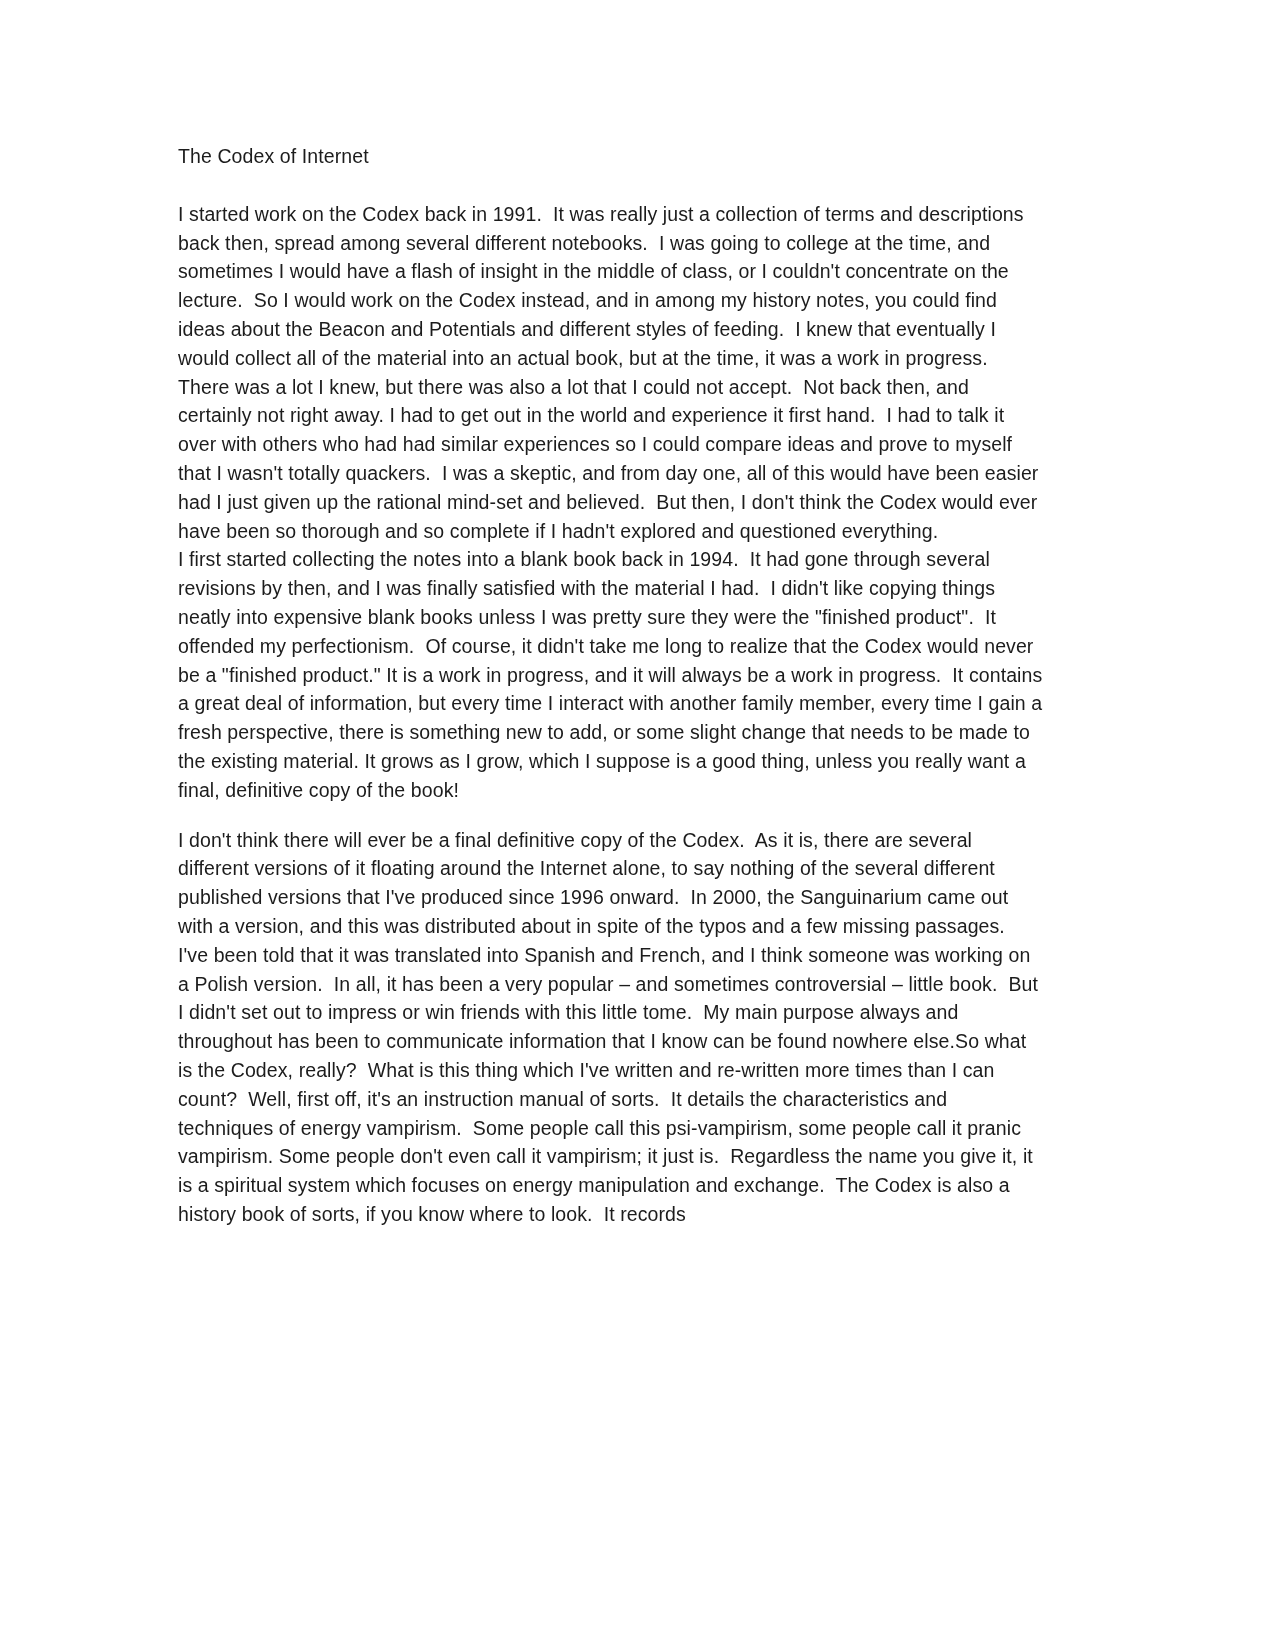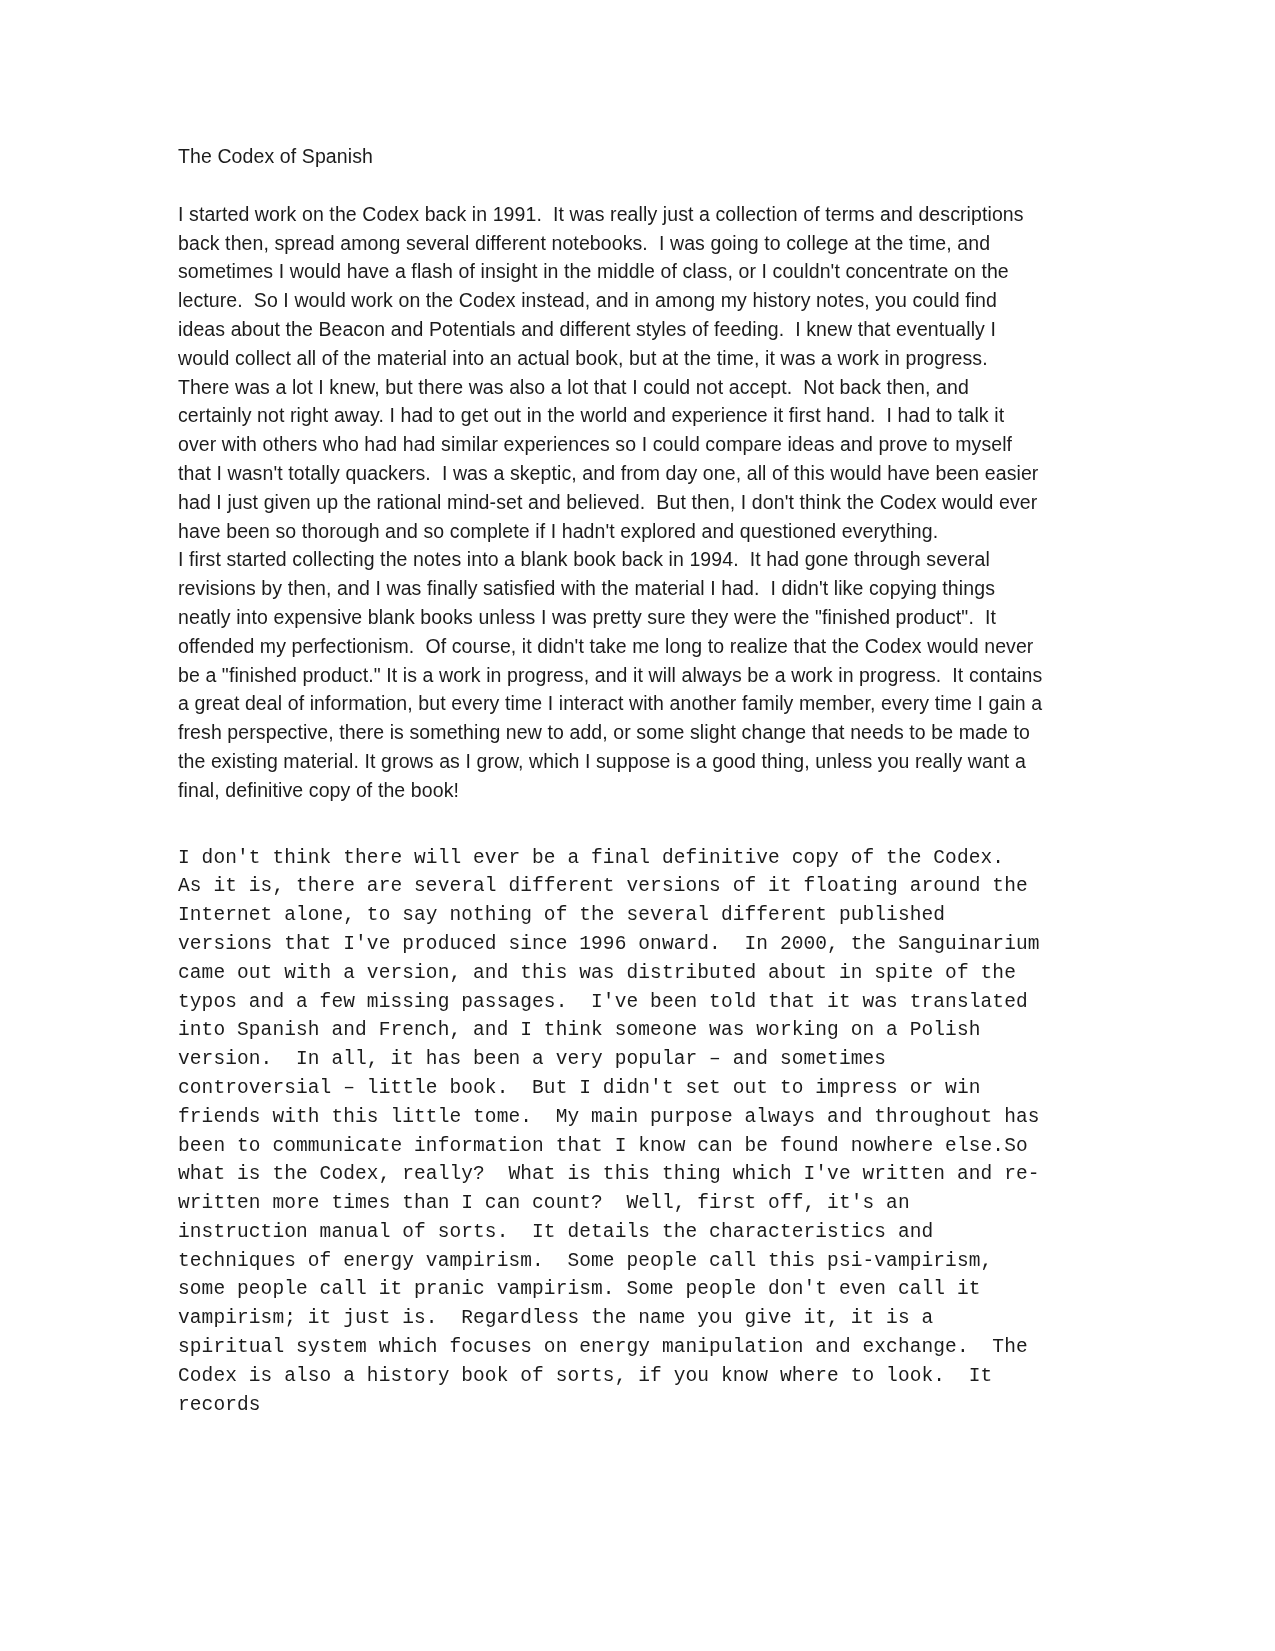--- a/index.html
+++ b/index.html
@@ -29,27 +29,26 @@
     margin: 0 0 29px 0;
     font-weight: normal;
     font-size: 19.5px;
     white-space: pre-wrap;
   }
   .para {
     margin: 0;
     white-space: pre-wrap;
   }
   .para.gap {
-    margin-top: 39px;
-    font-family: Liberation Mono, monospace;
+    margin-top: 21px;
   }
 </style>
 </head>
 <body>
 
 <div class="page">
   <div class="content">
-    <p class="doc-title">The Codex of Spanish</p>
+    <p class="doc-title">The Codex of Internet</p>
     <p class="para">I started work on the Codex back in 1991.  It was really just a collection of terms and descriptions back then, spread among several different notebooks.  I was going to college at the time, and sometimes I would have a flash of insight in the middle of class, or I couldn't concentrate on the lecture.  So I would work on the Codex instead, and in among my history notes, you could find ideas about the Beacon and Potentials and different styles of feeding.  I knew that eventually I would collect all of the material into an actual book, but at the time, it was a work in progress.  There was a lot I knew, but there was also a lot that I could not accept.  Not back then, and certainly not right away. I had to get out in the world and experience it first hand.  I had to talk it over with others who had had similar experiences so I could compare ideas and prove to myself that I wasn't totally quackers.  I was a skeptic, and from day one, all of this would have been easier had I just given up the rational mind-set and believed.  But then, I don't think the Codex would ever have been so thorough and so complete if I hadn't explored and questioned everything.</p>
     <p class="para">I first started collecting the notes into a blank book back in 1994.  It had gone through several revisions by then, and I was finally satisfied with the material I had.  I didn't like copying things neatly into expensive blank books unless I was pretty sure they were the "finished product".  It offended my perfectionism.  Of course, it didn't take me long to realize that the Codex would never be a "finished product." It is a work in progress, and it will always be a work in progress.  It contains a great deal of information, but every time I interact with another family member, every time I gain a fresh perspective, there is something new to add, or some slight change that needs to be made to the existing material. It grows as I grow, which I suppose is a good thing, unless you really want a final, definitive copy of the book!</p>
     <p class="para gap">I don't think there will ever be a final definitive copy of the Codex.  As it is, there are several different versions of it floating around the Internet alone, to say nothing of the several different published versions that I've produced since 1996 onward.  In 2000, the Sanguinarium came out with a version, and this was distributed about in spite of the typos and a few missing passages.  I've been told that it was translated into Spanish and French, and I think someone was working on a Polish version.  In all, it has been a very popular – and sometimes controversial – little book.  But I didn't set out to impress or win friends with this little tome.  My main purpose always and throughout has been to communicate information that I know can be found nowhere else.So what is the Codex, really?  What is this thing which I've written and re-written more times than I can count?  Well, first off, it's an instruction manual of sorts.  It details the characteristics and techniques of energy vampirism.  Some people call this psi-vampirism, some people call it pranic vampirism. Some people don't even call it vampirism; it just is.  Regardless the name you give it, it is a spiritual system which focuses on energy manipulation and exchange.  The Codex is also a history book of sorts, if you know where to look.  It records</p>
   </div>
 </div>
 
 </body></html>

